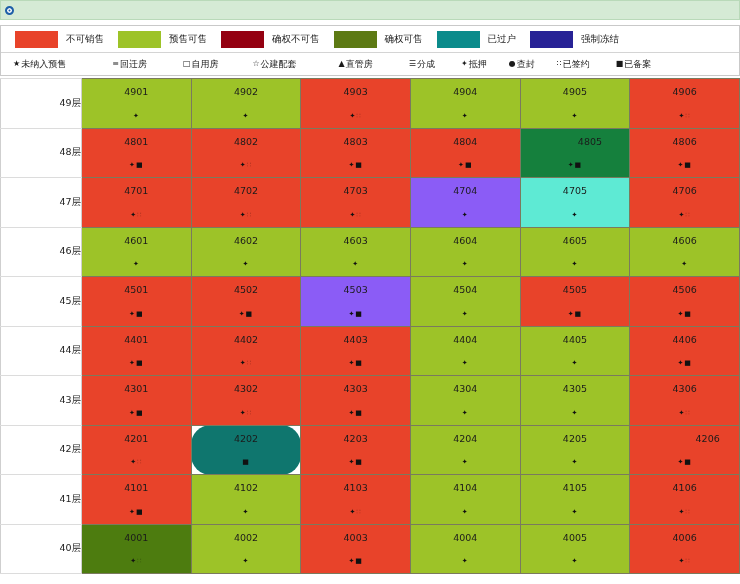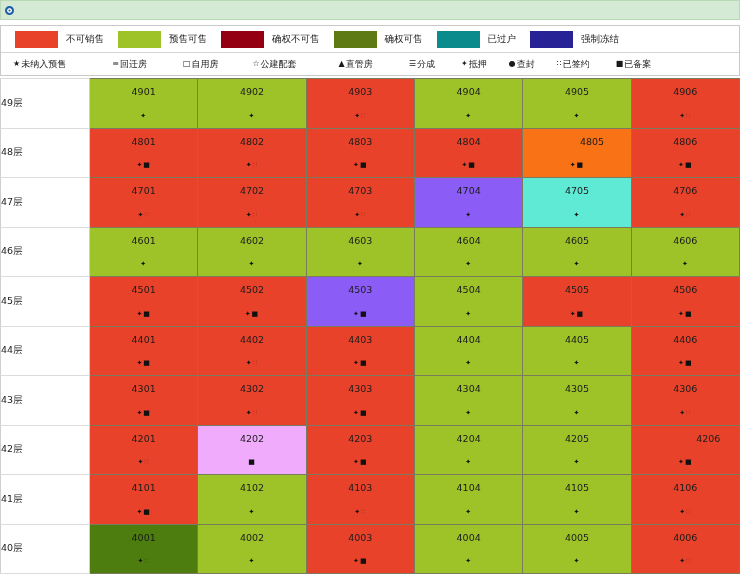--- a/index.html
+++ b/index.html
@@ -80,23 +80,23 @@
 
   
   #grid {
     margin-top: 2px;
     width: 740px;
     border-collapse: collapse;
     table-layout: fixed;
   }
   #grid td { padding: 0; }
   .floor-cell {
-    width: 89px;
+    width: 81px;
     height: 49.5px;
-    text-align: left;
+    text-align: right;
     vertical-align: middle;
     font-size: 9.5px;
     color: #222;
     background: #fff;
     border-top: 1px solid #dcdcdc;
     border-bottom: 1px solid #dcdcdc;
     border-left: 1px solid #cfcfcf;
     border-right: 1px solid #cfcfcf;
   }
   .unit-cell {
@@ -242,21 +242,21 @@
           <span class="unit-marks"><span>✦</span><span class="soft">∷</span></span>
         </td>
         <td class="unit-cell" style="background: rgb(232, 67, 42);">
           <span class="unit-no">4803</span>
           <span class="unit-marks"><span>✦■</span></span>
         </td>
         <td class="unit-cell" style="background: rgb(232, 67, 42);">
           <span class="unit-no">4804</span>
           <span class="unit-marks"><span>✦■</span></span>
         </td>
-        <td class="unit-cell" style="background: #f97316; padding-left: 30px;">
+        <td class="unit-cell" style="background: #15803d; padding-left: 30px;">
           <span class="unit-no">4805</span>
           <span class="unit-marks"><span>✦■</span></span>
         </td>
         <td class="unit-cell" style="background: rgb(232, 67, 42);">
           <span class="unit-no">4806</span>
           <span class="unit-marks"><span>✦■</span></span>
         </td>
       </tr>
       <tr>
         <td class="floor-cell">47层</td>
@@ -392,21 +392,21 @@
           <span class="unit-no">4306</span>
           <span class="unit-marks"><span>✦</span><span class="soft">∷</span></span>
         </td>
       </tr>
       <tr>
         <td class="floor-cell">42层</td>
         <td class="unit-cell" style="background: rgb(232, 67, 42);">
           <span class="unit-no">4201</span>
           <span class="unit-marks"><span>✦</span><span class="soft">∷</span></span>
         </td>
-        <td class="unit-cell" style="background: #f0abfc;">
+        <td class="unit-cell" style="background: #0f766e; border-radius: 20px;">
           <span class="unit-no">4202</span>
           <span class="unit-marks"><span>■</span></span>
         </td>
         <td class="unit-cell" style="background: rgb(232, 67, 42);">
           <span class="unit-no">4203</span>
           <span class="unit-marks"><span>✦■</span></span>
         </td>
         <td class="unit-cell" style="background: rgb(157, 195, 40);">
           <span class="unit-no">4204</span>
           <span class="unit-marks"><span>✦</span></span>

